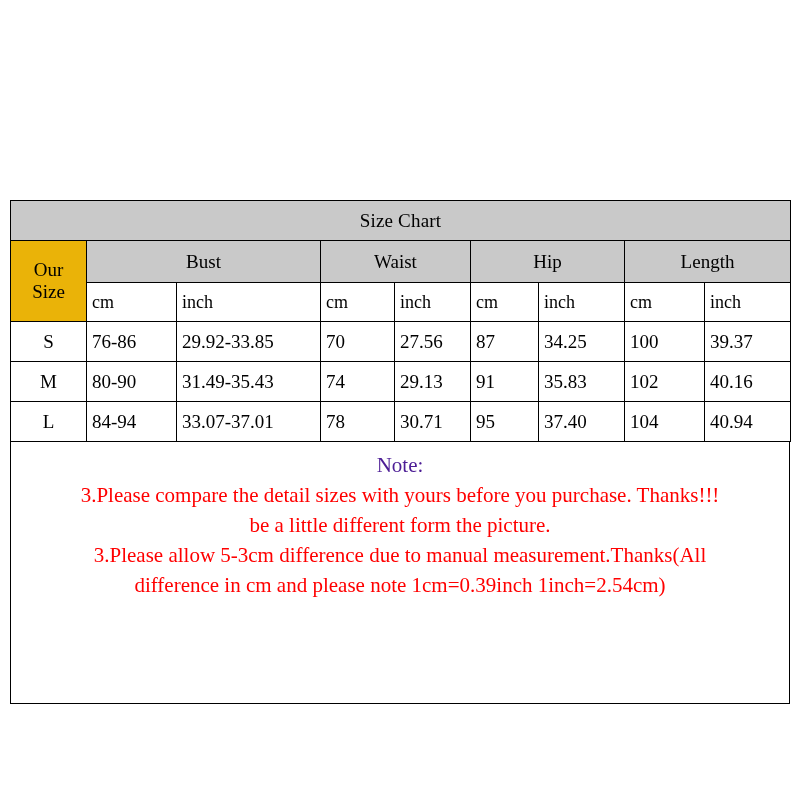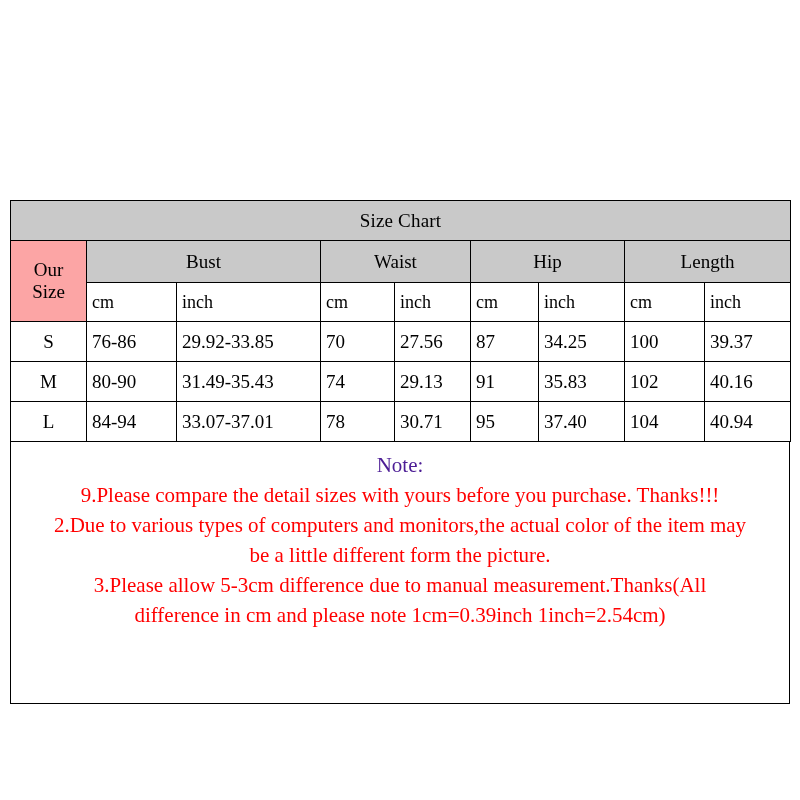--- a/index.html
+++ b/index.html
@@ -46,21 +46,21 @@
     letter-spacing: 0.2px;
   }
   .hdr {
     background: #c9c9c9;
     text-align: center;
     font-weight: bold;
     font-size: 19px;
     height: 31px;
   }
   .oursize-cell {
-    background: #fca5a5;
+    background: #eab308;
     text-align: center;
     font-weight: bold;
     font-size: 19px;
     line-height: 22px;
     width: 76px;
   }
   .unit {
     background: #ffffff;
     text-align: left;
     font-size: 18px;
@@ -175,21 +175,20 @@
           <td class="data">95</td>
           <td class="data">37.40</td>
           <td class="data">104</td>
           <td class="data">40.94</td>
         </tr>
       </tbody>
     </table>
 
     <div class="note-box">
       <div class="note-title">Note:</div>
-      <div class="note-line">9.Please compare the detail sizes with yours before you purchase. Thanks!!!</div>
-      <div class="note-line">2.Due to various types of computers and monitors,the actual color of the item may</div>
+      <div class="note-line">3.Please compare the detail sizes with yours before you purchase. Thanks!!!</div>
       <div class="note-line">be a little different form the picture.</div>
       <div class="note-line">3.Please allow 5-3cm difference due to manual measurement.Thanks(All</div>
       <div class="note-line">difference in cm and please note 1cm=0.39inch 1inch=2.54cm)</div>
     </div>
 
   </div>
 </div>
 
 </body></html>

